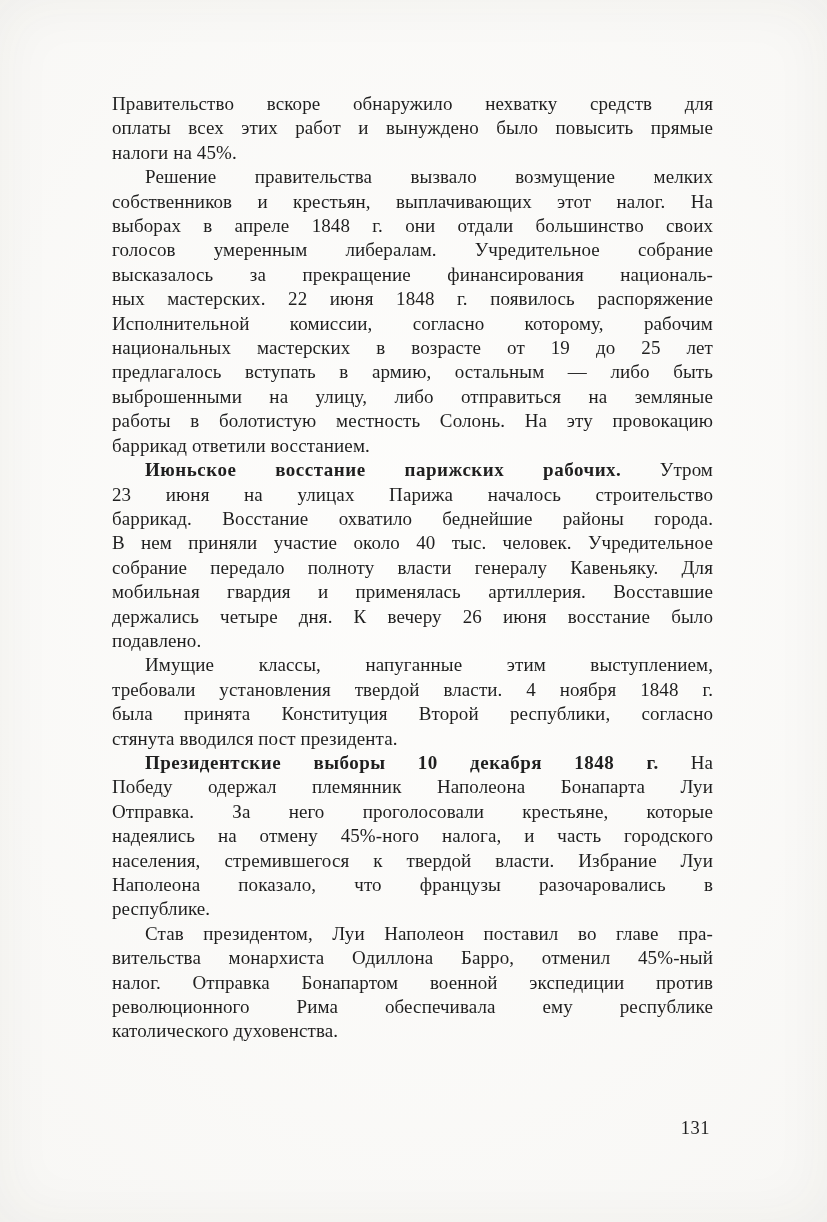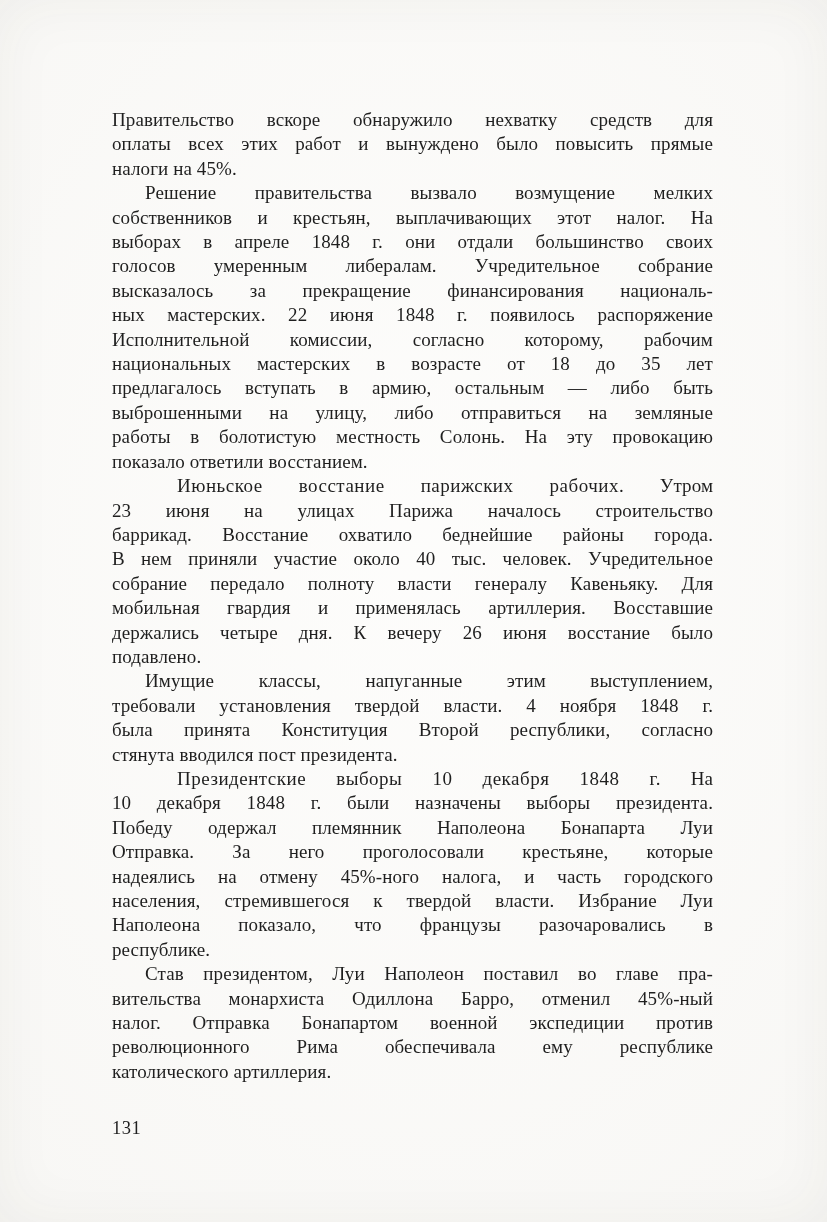--- a/index.html
+++ b/index.html
@@ -16,89 +16,89 @@
   .page {
     position: relative;
     width: 827px; height: 1222px;
     background:
       radial-gradient(ellipse 130% 120% at 50% 45%, rgba(255,255,255,0.55), rgba(0,0,0,0.028)),
       var(--background);
     box-shadow: inset 0 0 60px rgba(60,55,45,0.05);
   }
   .text-block {
     position: absolute;
-    left: 112px; top: 108px;
+    left: 112px; top: 92px;
     width: 601px;
     color: var(--text);
   }
   .line {
     font-size: 19px;
     line-height: 24.4px;
     letter-spacing: 0.1px;
     text-align: justify;
     text-align-last: justify;
     white-space: normal;
   }
   .line.last {
     text-align-last: left;
   }
   .line.indent {
     text-indent: 33px;
   }
-  .b { font-weight: normal; letter-spacing: 0.5px; margin-left: 32px; }
+  .b { font-weight: bold; letter-spacing: 0.5px; }
   .i { }
   .page-number {
     position: absolute;
     left: 112px; top: 1118px;
     width: 598px;
+    text-align: right;
     font-size: 18.5px;
     color: var(--text);
     letter-spacing: 0.5px;
   }
 </style>
 </head>
 <body>
 
 <div class="page">
   <div class="text-block">
       <div class="line"><span>Правительство вскоре обнаружило нехватку средств для</span></div>
       <div class="line"><span>оплаты всех этих работ и вынуждено было повысить прямые</span></div>
       <div class="line last"><span>налоги на 45%.</span></div>
       <div class="line indent"><span>Решение правительства вызвало возмущение мелких</span></div>
       <div class="line"><span>собственников и крестьян, выплачивающих этот налог. На</span></div>
       <div class="line"><span>выборах в апреле 1848  г. они отдали большинство своих</span></div>
       <div class="line"><span>голосов умеренным либералам. Учредительное собрание</span></div>
       <div class="line"><span>высказалось за прекращение финансирования националь-</span></div>
       <div class="line"><span>ных мастерских. 22 июня 1848 г. появилось распоряжение</span></div>
       <div class="line"><span>Исполнительной комиссии, согласно которому, рабочим</span></div>
-      <div class="line"><span>национальных мастерских в возрасте от 18 до 35 лет</span></div>
+      <div class="line"><span>национальных мастерских в возрасте от 19 до 25 лет</span></div>
       <div class="line"><span>предлагалось вступать в армию, остальным — либо быть</span></div>
       <div class="line"><span>выброшенными на улицу, либо отправиться на земляные</span></div>
       <div class="line"><span>работы в болотистую местность Солонь. На эту провокацию</span></div>
-      <div class="line last"><span>показало ответили восстанием.</span></div>
+      <div class="line last"><span>баррикад ответили восстанием.</span></div>
       <div class="line indent"><span class="b">Июньское восстание парижских рабочих.</span><span> Утром</span></div>
       <div class="line"><span>23  июня на улицах Парижа началось строительство</span></div>
       <div class="line"><span>баррикад. Восстание охватило беднейшие районы города.</span></div>
       <div class="line"><span>В нем приняли участие около 40 тыс. человек. Учредительное</span></div>
       <div class="line"><span>собрание передало полноту власти генералу </span><span class="i">Кавеньяку</span><span>. Для</span></div>
       <div class="line"><span>мобильная гвардия и применялась артиллерия. Восставшие</span></div>
       <div class="line"><span>держались четыре дня. К вечеру 26 июня восстание было</span></div>
       <div class="line last"><span>подавлено.</span></div>
       <div class="line indent"><span>Имущие классы, напуганные этим выступлением,</span></div>
       <div class="line"><span>требовали установления твердой власти. 4 ноября 1848 г.</span></div>
       <div class="line"><span>была принята Конституция Второй республики, согласно</span></div>
       <div class="line last"><span>стянута вводился пост президента.</span></div>
       <div class="line indent"><span class="b">Президентские выборы 10 декабря 1848 г.</span><span> На</span></div>
-      <div class="line"><span>10  декабря 1848 г. были назначены выборы президента.</span></div>
       <div class="line"><span>Победу одержал племянник Наполеона Бонапарта </span><span class="i">Луи</span></div>
       <div class="line"><span class="i">Отправка</span><span>. За него проголосовали крестьяне, которые</span></div>
       <div class="line"><span>надеялись на отмену 45%-ного налога, и часть городского</span></div>
       <div class="line"><span>населения, стремившегося к твердой власти. Избрание Луи</span></div>
       <div class="line"><span>Наполеона показало, что французы разочаровались в</span></div>
       <div class="line last"><span>республике.</span></div>
       <div class="line indent"><span>Став президентом, Луи Наполеон поставил во главе пра-</span></div>
       <div class="line"><span>вительства монархиста </span><span class="i">Одиллона Барро</span><span>, отменил 45%-ный</span></div>
       <div class="line"><span>налог. Отправка Бонапартом военной экспедиции против</span></div>
       <div class="line"><span>революционного Рима обеспечивала ему республике</span></div>
-      <div class="line last"><span>католического артиллерия.</span></div>
+      <div class="line last"><span>католического духовенства.</span></div>
     </div>
   <div class="page-number">131</div>
 </div>
 
 </body></html>

